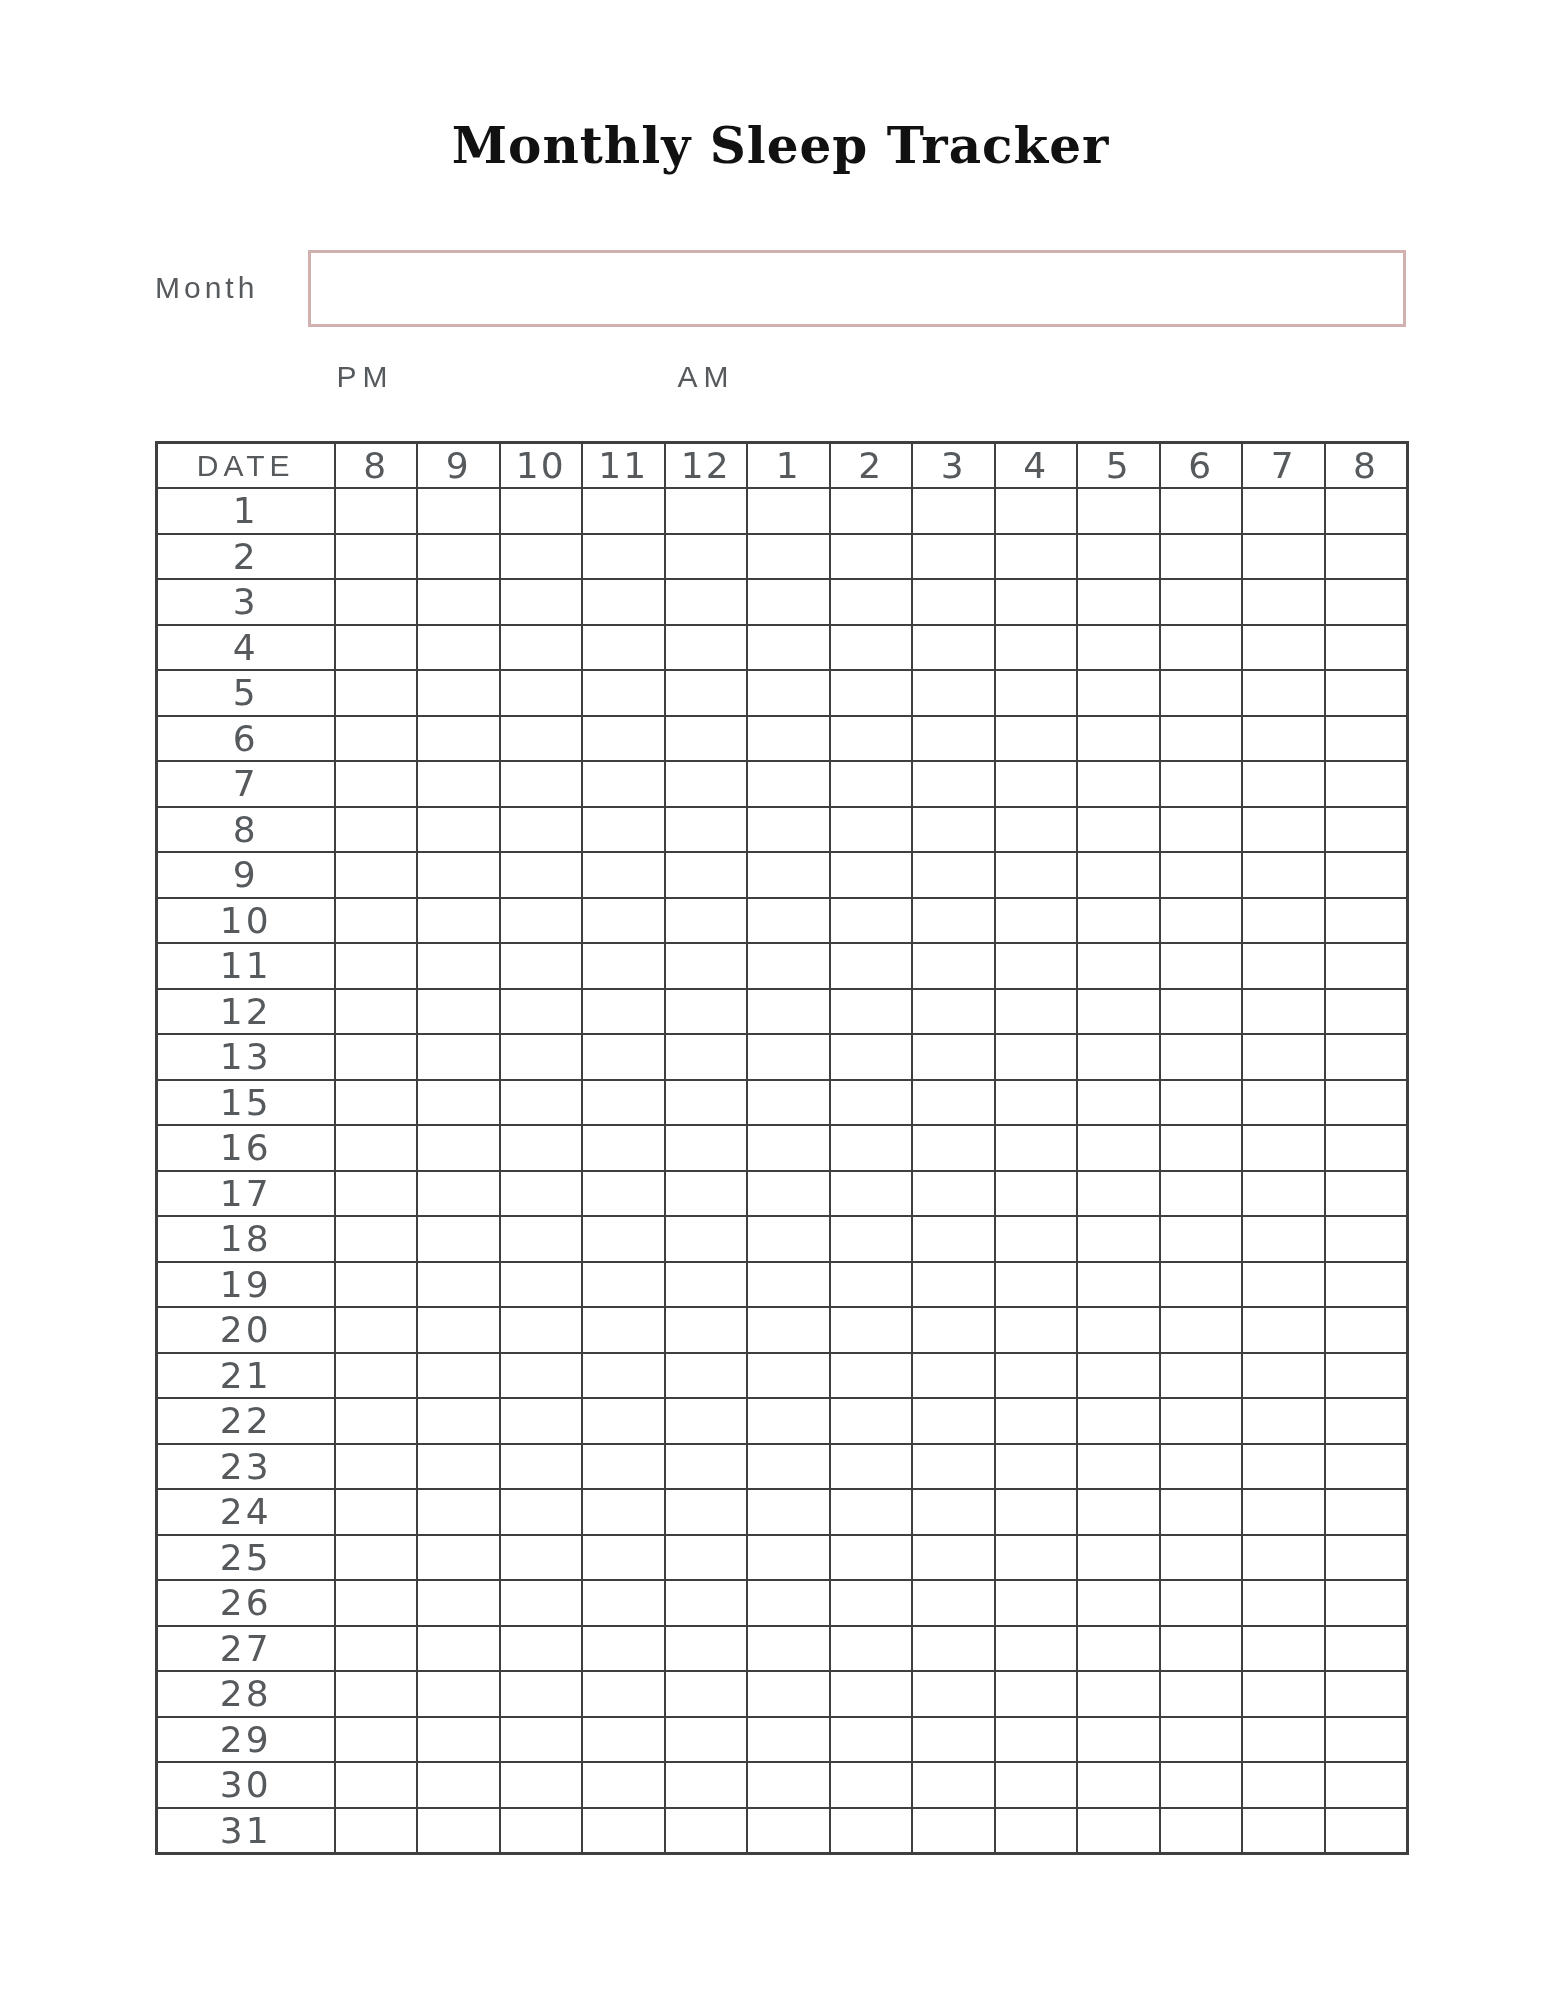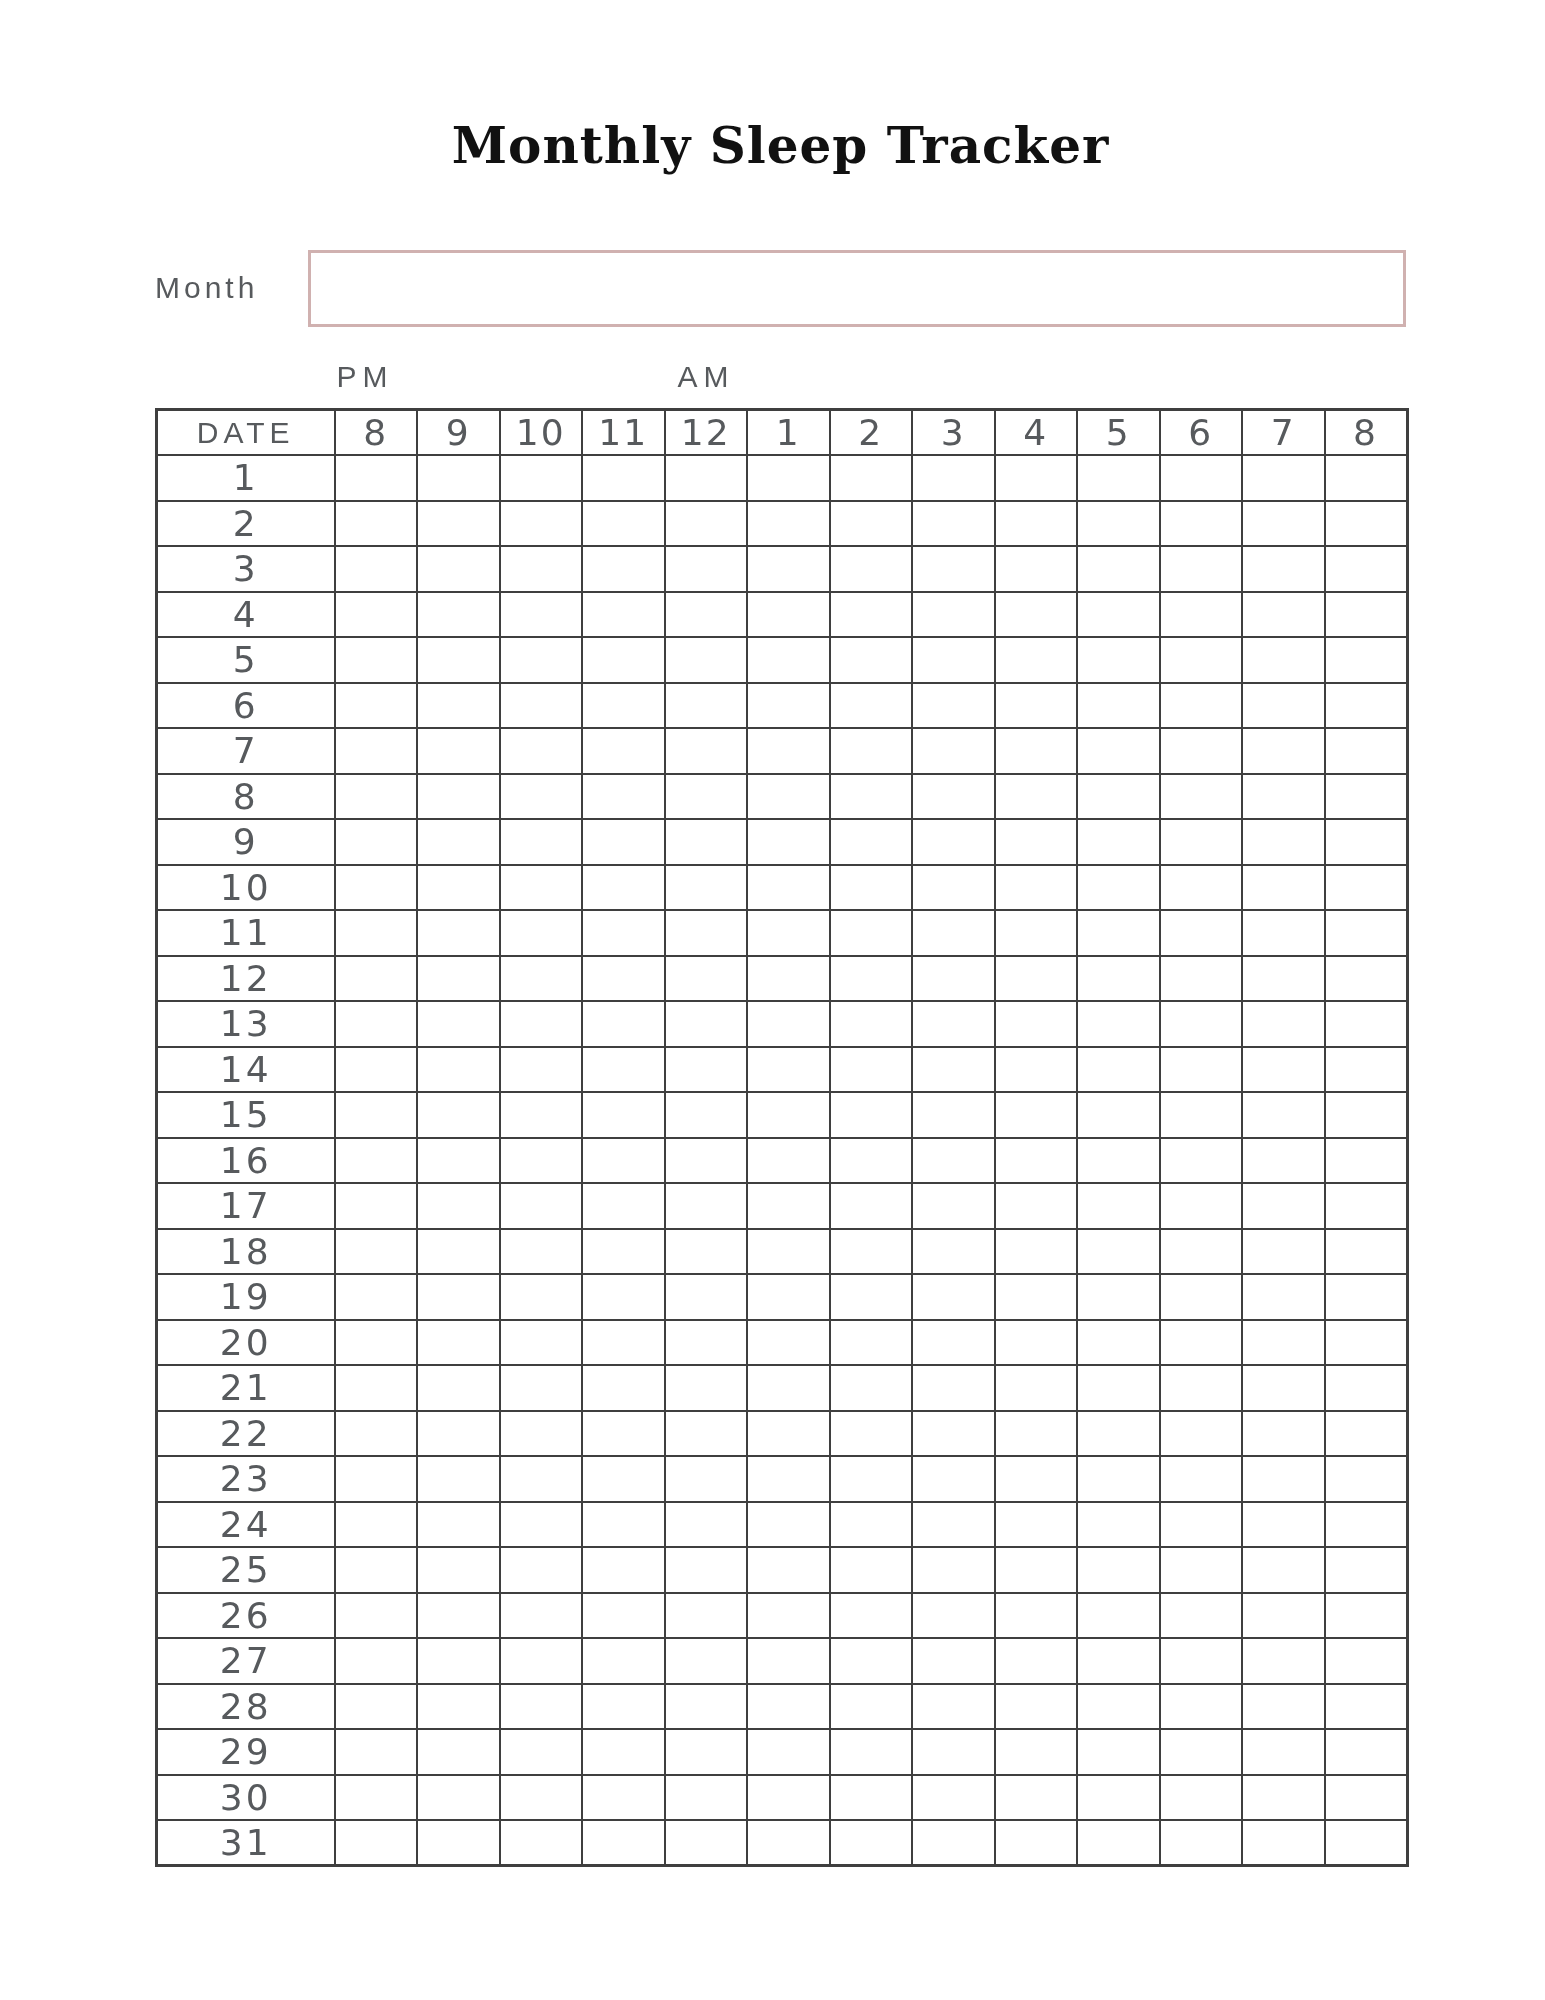--- a/index.html
+++ b/index.html
@@ -30,21 +30,21 @@
   .ampm-row{
     position:absolute;left:155px;top:360px;width:1251px;height:40px;
   }
   .ampm-row span{
     position:absolute;top:0;transform:translateX(-50%);
     font-size:30px;color:#575a5d;letter-spacing:6px;
   }
   .pm{left:210px;}
   .am{left:551px;}
   table.sleep-grid{
-    position:absolute;left:155px;top:408px;width:1251px;
+    position:absolute;left:155px;top:441px;width:1251px;
     border-collapse:collapse;table-layout:fixed;
     border:3px solid #3f3f3f;
   }
   table.sleep-grid tr{height:45.5px;}
   table.sleep-grid th,
   table.sleep-grid td{
     border:2px solid #3f3f3f;padding:0;text-align:center;vertical-align:middle;
     background:#ffffff;
   }
   th.date-th{
@@ -316,36 +316,20 @@
           <td class="cell"></td>
           <td class="cell"></td>
           <td class="cell"></td>
           <td class="cell"></td>
           <td class="cell"></td>
           <td class="cell"></td>
           <td class="cell"></td>
           <td class="cell"></td>
         </tr>
         <tr>
-          <td class="date-td">14</td>
-          <td class="cell"></td>
-          <td class="cell"></td>
-          <td class="cell"></td>
-          <td class="cell"></td>
-          <td class="cell"></td>
-          <td class="cell"></td>
-          <td class="cell"></td>
-          <td class="cell"></td>
-          <td class="cell"></td>
-          <td class="cell"></td>
-          <td class="cell"></td>
-          <td class="cell"></td>
-          <td class="cell"></td>
-        </tr>
-        <tr>
           <td class="date-td">15</td>
           <td class="cell"></td>
           <td class="cell"></td>
           <td class="cell"></td>
           <td class="cell"></td>
           <td class="cell"></td>
           <td class="cell"></td>
           <td class="cell"></td>
           <td class="cell"></td>
           <td class="cell"></td>

